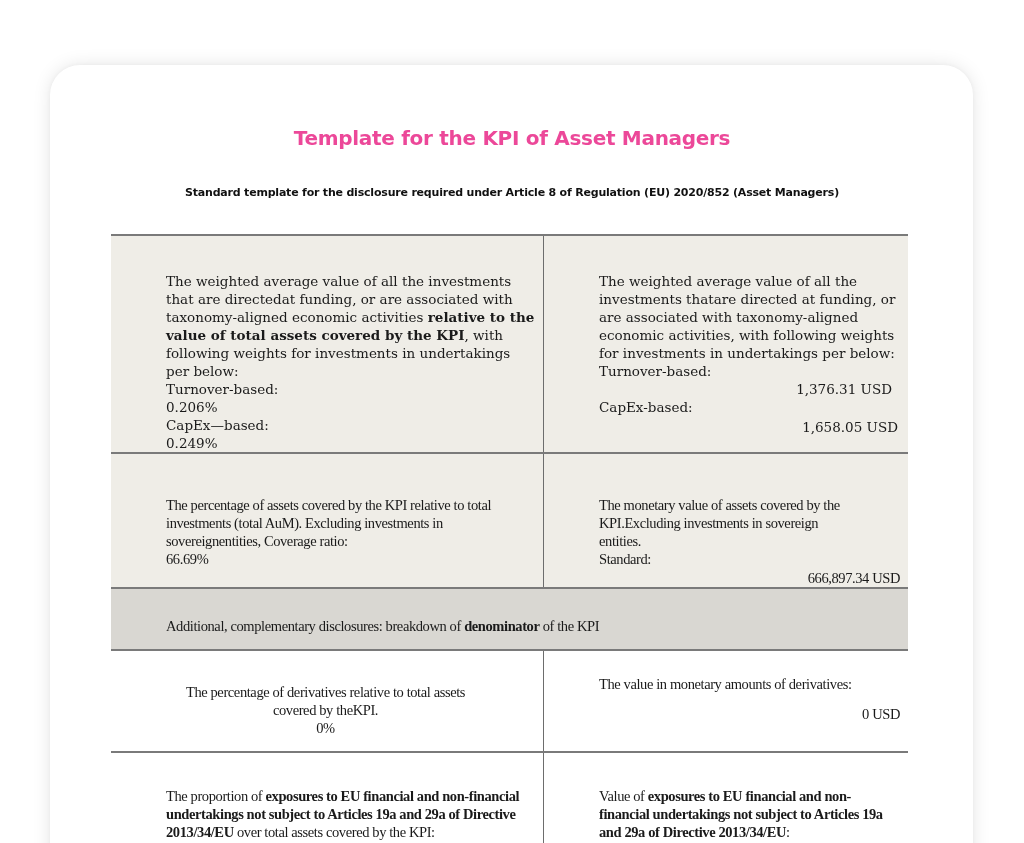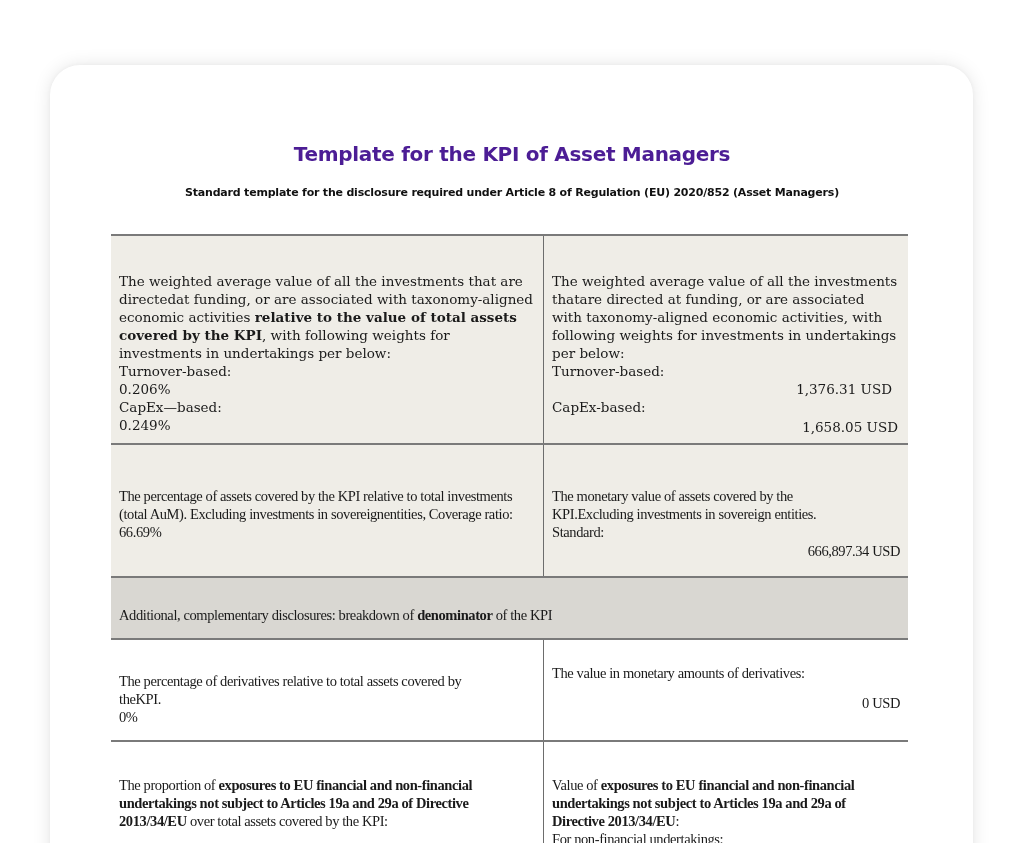--- a/index.html
+++ b/index.html
@@ -16,22 +16,22 @@
     border-radius: 30px;
     box-shadow: 0 0 18px rgba(0,0,0,0.10), 0 0 4px rgba(0,0,0,0.04);
   }
   .title {
     position: absolute;
     left: 0; right: 0; top: 126px;
     text-align: center;
     font-family: "DejaVu Sans", sans-serif;
     font-weight: bold;
     font-size: 20px;
-    color: #4c1d95;
-    margin: 16px;
+    color: #ec4899;
+    margin: 0;
     letter-spacing: -0.3px;
   }
   .subtitle {
     position: absolute;
     left: 0; right: 0; top: 186px;
     text-align: center;
     font-family: "DejaVu Sans", sans-serif;
     font-weight: bold;
     font-size: 11px;
     color: #111;
@@ -53,21 +53,21 @@
     padding: 0 8px;
     border-top: 2px solid #7a7a7a;
     border-bottom: 2px solid #7a7a7a;
   }
   table.kpi td.left { width: 416px; border-right: 1.5px solid #6d6d6d; }
   table.kpi td.right { width: 348px; }
   tr.beige td { background: #efede7; }
   tr.header td { background: #d9d7d2; }
   tr.white td { background: #ffffff; }
 
-  .cell-inner { position: relative; }
+  .cell-inner { position: relative; margin-left: 47px; }
   .r1 td { height: 207px; }
   .r1 .cell-inner { padding-top: 36px; }
   .r2 td { height: 131px; }
   .r2 .cell-inner { padding-top: 42px; }
   .r3 td { height: 60px; }
   .r3 .cell-inner { padding-top: 34px; }
   .r4 td { height: 100px; }
   .r4 .cell-inner { padding-top: 32px; }
   .r5 td { height: 110px; border-bottom: none; }
   .r5 .cell-inner { padding-top: 34px; }
@@ -127,21 +127,21 @@
   <tr class="header r3">
     <td colspan="2" class="condensed">
       <div class="cell-inner" style="padding-top:28px;">
         <span>Additional, complementary disclosures: breakdown of </span><b>denominator</b><span> of the KPI</span>
       </div>
     </td>
   </tr>
 
   <tr class="white r4">
     <td class="left condensed">
-      <div class="cell-inner" style="padding-right:50px;">
+      <div class="cell-inner" style="padding-right:50px;text-align:center;">
         <span class="line">The percentage of derivatives relative to total assets covered by theKPI.</span>
         <span class="line">0%</span>
       </div>
     </td>
     <td class="right condensed">
       <div class="cell-inner" style="padding-top:24px;">
         <span class="line">The value in monetary amounts of derivatives:</span>
         <span class="amount" style="margin-top:12px;">0 USD</span>
       </div>
     </td>

